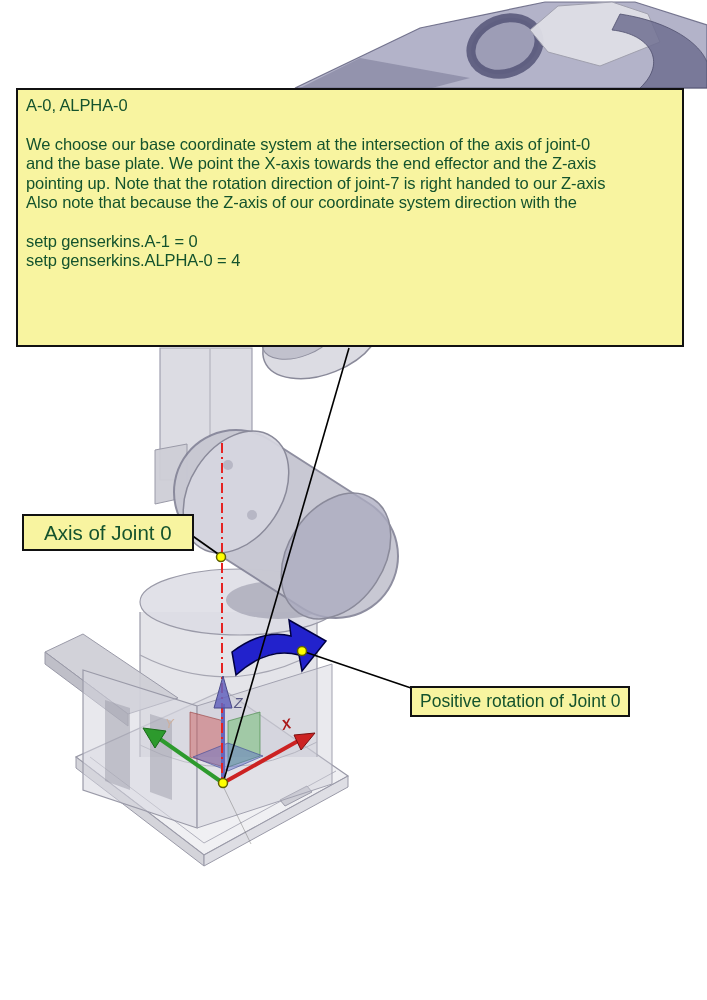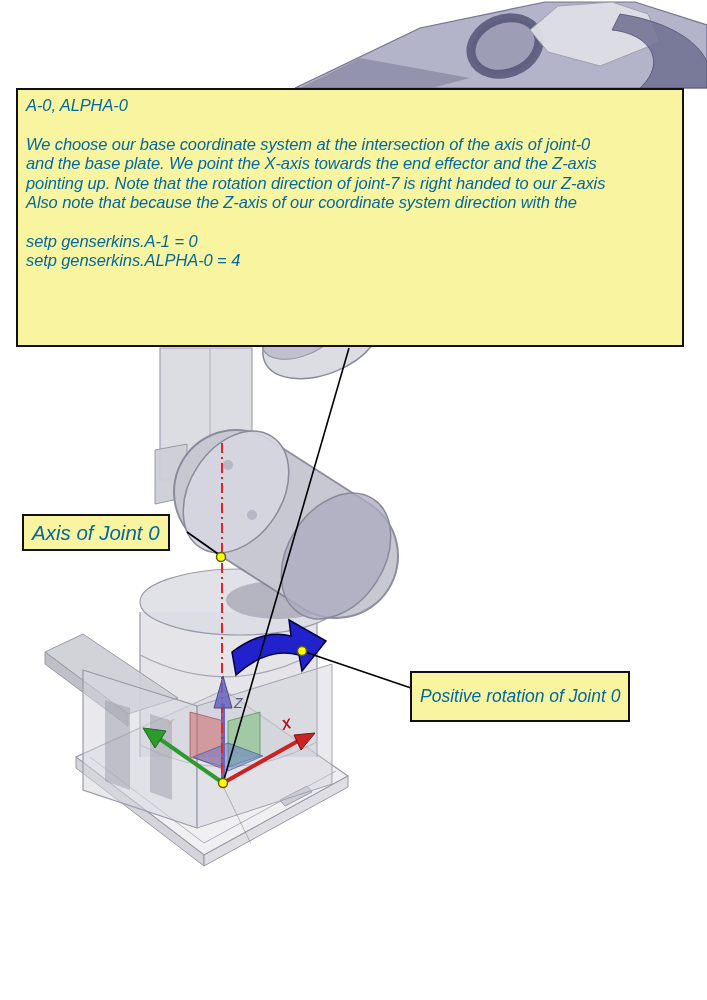--- a/index.html
+++ b/index.html
@@ -1,25 +1,25 @@
 <!DOCTYPE html>
 <html><head>
 <meta charset="utf-8">
 <style>
   html,body{margin:0;padding:0;background:#ffffff;}
   #stage{position:relative;width:707px;height:1000px;background:#ffffff;overflow:hidden;
          font-family:"Liberation Sans", sans-serif;}
   #robot-svg{position:absolute;left:0;top:0;width:707px;height:1000px;}
-  .callout-box{position:absolute;background:#F8F4A0;border:2px solid #111111;color:#0369a1;
-               box-sizing:border-box;white-space:nowrap;font-style:italic;}
+  .callout-box{position:absolute;background:#F8F4A0;border:2px solid #111111;color:#14532d;
+               box-sizing:border-box;white-space:nowrap;}
   #note-box{left:16px;top:88px;width:668px;height:259px;padding:6px 8px;
             font-size:16.5px;line-height:19.4px;letter-spacing:-0.1px;}
   .note-line{height:19.4px;white-space:nowrap;}
-  #axis-label{left:22px;top:514px;padding:2px 8px;font-size:20.5px;line-height:29px;}
-  #rotation-label{left:410px;top:671px;padding:12px 8px;font-size:17.5px;line-height:23px;}
+  #axis-label{left:22px;top:514px;padding:2px 20px;font-size:20.5px;line-height:29px;}
+  #rotation-label{left:410px;top:686px;padding:2px 8px;font-size:17.5px;line-height:23px;}
 </style>
 </head>
 <body>
 
 <div id="stage">
 
   <svg id="robot-svg" viewBox="0 0 707 1000">
 
     <g>
       <polygon points="295,88 420,28 545,2 635,2 707,25 707,88" fill="rgba(150,150,180,0.72)" stroke="rgba(90,90,120,0.8)" stroke-width="1.2"></polygon>

